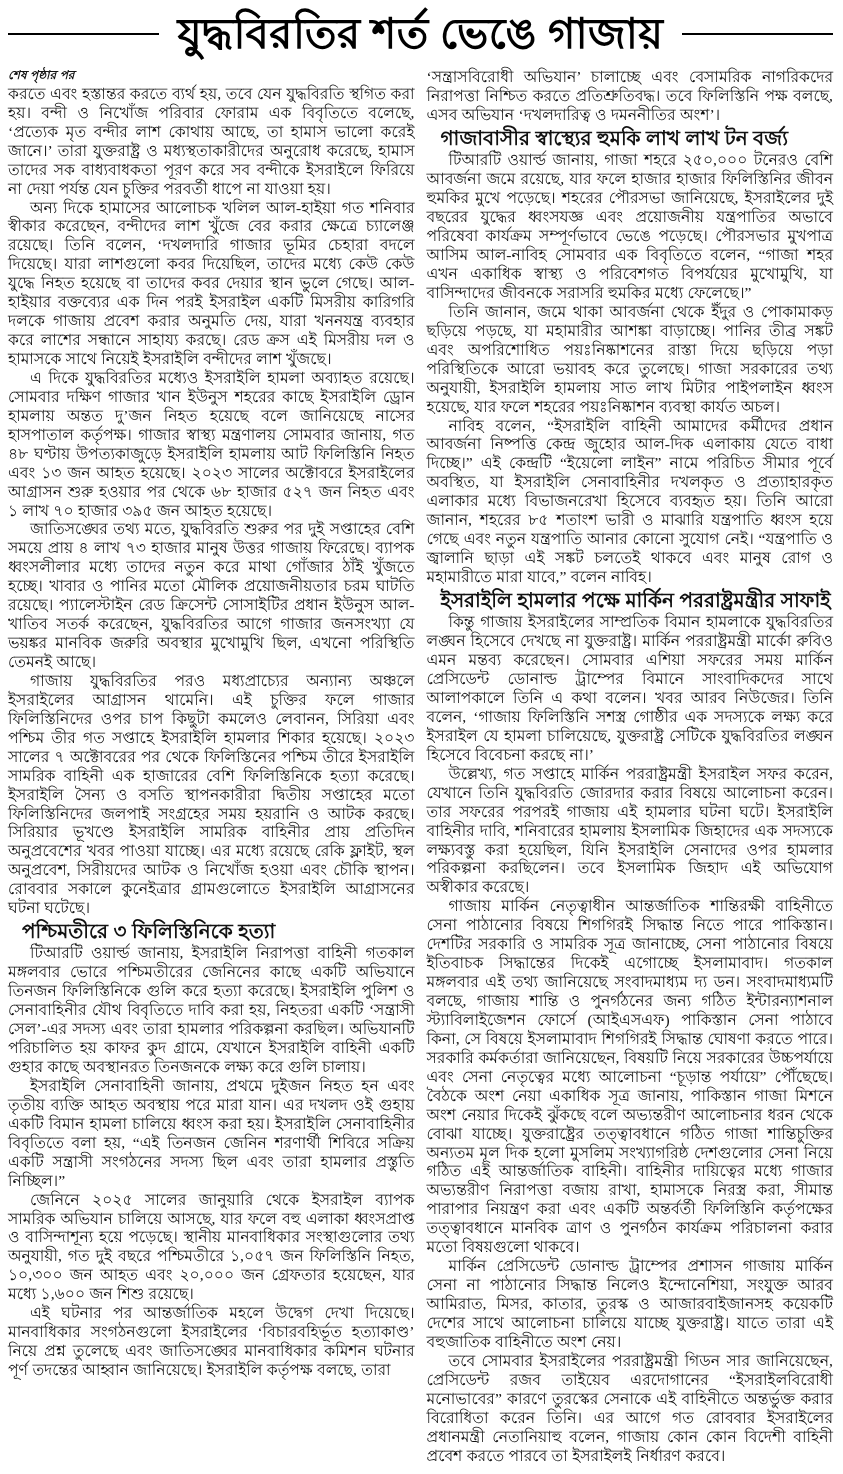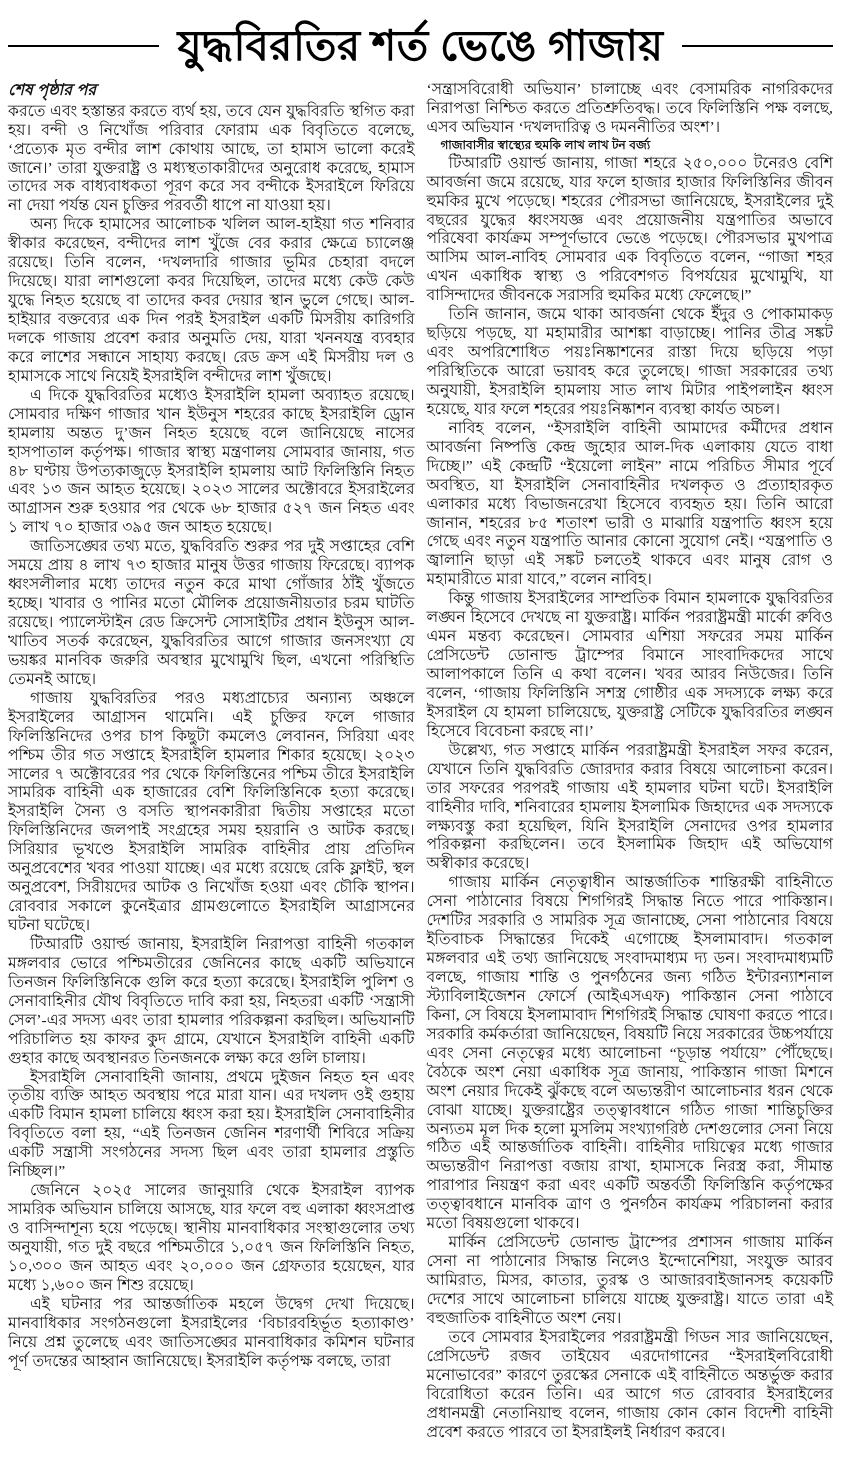--- a/index.html
+++ b/index.html
@@ -14,21 +14,21 @@
     background: #ffffff;
     box-sizing: border-box;
     padding: 10px 10px 14px 8px;
     font-family: "Liberation Serif", "DejaVu Serif", serif;
     color: #121212;
   }
   .masthead {
     display: flex;
     align-items: center;
     gap: 18px;
-    margin: 12px 0 4px 0;
+    margin: 0 0 4px 0;
   }
   .masthead .rule {
     flex: 1 1 auto;
     height: 2px;
     background: #000;
     border-top: 1px solid #000;
     box-sizing: border-box;
   }
   .headline {
     margin: 0;
@@ -48,33 +48,33 @@
     flex: 1 1 0;
     text-align: justify;
     font-size: 15.6px;
     line-height: 1.215;
     word-spacing: 0.5px;
   }
   .continuation {
     margin: 0 0 2px 0;
     font-weight: bold;
     font-style: italic;
-    font-size: 16px;
+    font-size: 12px;
   }
   .para {
     margin: 0;
     text-indent: 22px;
   }
   .para.noindent {
     text-indent: 0;
   }
   .subhead {
     margin: 1px 0 1px 0;
     font-weight: bold;
-    font-size: 12px;
+    font-size: 20px;
     text-indent: 14px;
     text-align: left;
   }
 </style>
 </head>
 <body>
 
 <div class="page">
 
   <div class="masthead">
@@ -85,33 +85,35 @@
 
   <div class="columns">
     <div class="col">
       <p class="continuation">শেষ পৃষ্ঠার পর</p>
       <div>
           <p class="para noindent">করতে এবং হস্তান্তর করতে ব্যর্থ হয়, তবে যেন যুদ্ধবিরতি স্থগিত করা হয়। বন্দী ও নিখোঁজ পরিবার ফোরাম এক বিবৃতিতে বলেছে, ‘প্রত্যেক মৃত বন্দীর লাশ কোথায় আছে, তা হামাস ভালো করেই জানে।’ তারা যুক্তরাষ্ট্র ও মধ্যস্থতাকারীদের অনুরোধ করেছে, হামাস তাদের সক বাধ্যবাধকতা পূরণ করে সব বন্দীকে ইসরাইলে ফিরিয়ে না দেয়া পর্যন্ত যেন চুক্তির পরবর্তী ধাপে না যাওয়া হয়।</p>
           <p class="para">অন্য দিকে হামাসের আলোচক খলিল আল-হাইয়া গত শনিবার স্বীকার করেছেন, বন্দীদের লাশ খুঁজে বের করার ক্ষেত্রে চ্যালেঞ্জ রয়েছে। তিনি বলেন, ‘দখলদারি গাজার ভূমির চেহারা বদলে দিয়েছে। যারা লাশগুলো কবর দিয়েছিল, তাদের মধ্যে কেউ কেউ যুদ্ধে নিহত হয়েছে বা তাদের কবর দেয়ার স্থান ভুলে গেছে। আল-হাইয়ার বক্তব্যের এক দিন পরই ইসরাইল একটি মিসরীয় কারিগরি দলকে গাজায় প্রবেশ করার অনুমতি দেয়, যারা খননযন্ত্র ব্যবহার করে লাশের সন্ধানে সাহায্য করছে। রেড ক্রস এই মিসরীয় দল ও হামাসকে সাথে নিয়েই ইসরাইলি বন্দীদের লাশ খুঁজছে।</p>
           <p class="para">এ দিকে যুদ্ধবিরতির মধ্যেও ইসরাইলি হামলা অব্যাহত রয়েছে। সোমবার দক্ষিণ গাজার খান ইউনুস শহরের কাছে ইসরাইলি ড্রোন হামলায় অন্তত দু’জন নিহত হয়েছে বলে জানিয়েছে নাসের হাসপাতাল কর্তৃপক্ষ। গাজার স্বাস্থ্য মন্ত্রণালয় সোমবার জানায়, গত ৪৮ ঘণ্টায় উপত্যকাজুড়ে ইসরাইলি হামলায় আট ফিলিস্তিনি নিহত এবং ১৩ জন আহত হয়েছে। ২০২৩ সালের অক্টোবরে ইসরাইলের আগ্রাসন শুরু হওয়ার পর থেকে ৬৮ হাজার ৫২৭ জন নিহত এবং ১ লাখ ৭০ হাজার ৩৯৫ জন আহত হয়েছে।</p>
           <p class="para">জাতিসঙ্ঘের তথ্য মতে, যুদ্ধবিরতি শুরুর পর দুই সপ্তাহের বেশি সময়ে প্রায় ৪ লাখ ৭৩ হাজার মানুষ উত্তর গাজায় ফিরেছে। ব্যাপক ধ্বংসলীলার মধ্যে তাদের নতুন করে মাথা গোঁজার ঠাঁই খুঁজতে হচ্ছে। খাবার ও পানির মতো মৌলিক প্রয়োজনীয়তার চরম ঘাটতি রয়েছে। প্যালেস্টাইন রেড ক্রিসেন্ট সোসাইটির প্রধান ইউনুস আল-খাতিব সতর্ক করেছেন, যুদ্ধবিরতির আগে গাজার জনসংখ্যা যে ভয়ঙ্কর মানবিক জরুরি অবস্থার মুখোমুখি ছিল, এখনো পরিস্থিতি তেমনই আছে।</p>
           <p class="para">গাজায় যুদ্ধবিরতির পরও মধ্যপ্রাচ্যের অন্যান্য অঞ্চলে ইসরাইলের আগ্রাসন থামেনি। এই চুক্তির ফলে গাজার ফিলিস্তিনিদের ওপর চাপ কিছুটা কমলেও লেবানন, সিরিয়া এবং পশ্চিম তীর গত সপ্তাহে ইসরাইলি হামলার শিকার হয়েছে। ২০২৩ সালের ৭ অক্টোবরের পর থেকে ফিলিস্তিনের পশ্চিম তীরে ইসরাইলি সামরিক বাহিনী এক হাজারের বেশি ফিলিস্তিনিকে হত্যা করেছে। ইসরাইলি সৈন্য ও বসতি স্থাপনকারীরা দ্বিতীয় সপ্তাহের মতো ফিলিস্তিনিদের জলপাই সংগ্রহের সময় হয়রানি ও আটক করছে। সিরিয়ার ভূখণ্ডে ইসরাইলি সামরিক বাহিনীর প্রায় প্রতিদিন অনুপ্রবেশের খবর পাওয়া যাচ্ছে। এর মধ্যে রয়েছে রেকি ফ্লাইট, স্থল অনুপ্রবেশ, সিরীয়দের আটক ও নিখোঁজ হওয়া এবং চৌকি স্থাপন। রোববার সকালে কুনেইত্রার গ্রামগুলোতে ইসরাইলি আগ্রাসনের ঘটনা ঘটেছে।</p>
+          <p class="subhead">পশ্চিমতীরে ৩ ফিলিস্তিনিকে হত্যা</p>
           <p class="para">টিআরটি ওয়ার্ল্ড জানায়, ইসরাইলি নিরাপত্তা বাহিনী গতকাল মঙ্গলবার ভোরে পশ্চিমতীরের জেনিনের কাছে একটি অভিযানে তিনজন ফিলিস্তিনিকে গুলি করে হত্যা করেছে। ইসরাইলি পুলিশ ও সেনাবাহিনীর যৌথ বিবৃতিতে দাবি করা হয়, নিহতরা একটি ‘সন্ত্রাসী সেল’-এর সদস্য এবং তারা হামলার পরিকল্পনা করছিল। অভিযানটি পরিচালিত হয় কাফর কুদ গ্রামে, যেখানে ইসরাইলি বাহিনী একটি গুহার কাছে অবস্থানরত তিনজনকে লক্ষ্য করে গুলি চালায়।</p>
           <p class="para">ইসরাইলি সেনাবাহিনী জানায়, প্রথমে দুইজন নিহত হন এবং তৃতীয় ব্যক্তি আহত অবস্থায় পরে মারা যান। এর দখলদ ওই গুহায় একটি বিমান হামলা চালিয়ে ধ্বংস করা হয়। ইসরাইলি সেনাবাহিনীর বিবৃতিতে বলা হয়, “এই তিনজন জেনিন শরণার্থী শিবিরে সক্রিয় একটি সন্ত্রাসী সংগঠনের সদস্য ছিল এবং তারা হামলার প্রস্তুতি নিচ্ছিল।”</p>
           <p class="para">জেনিনে ২০২৫ সালের জানুয়ারি থেকে ইসরাইল ব্যাপক সামরিক অভিযান চালিয়ে আসছে, যার ফলে বহু এলাকা ধ্বংসপ্রাপ্ত ও বাসিন্দাশূন্য হয়ে পড়েছে। স্থানীয় মানবাধিকার সংস্থাগুলোর তথ্য অনুযায়ী, গত দুই বছরে পশ্চিমতীরে ১,০৫৭ জন ফিলিস্তিনি নিহত, ১০,৩০০ জন আহত এবং ২০,০০০ জন গ্রেফতার হয়েছেন, যার মধ্যে ১,৬০০ জন শিশু রয়েছে।</p>
           <p class="para">এই ঘটনার পর আন্তর্জাতিক মহলে উদ্বেগ দেখা দিয়েছে। মানবাধিকার সংগঠনগুলো ইসরাইলের ‘বিচারবহির্ভূত হত্যাকাণ্ড’ নিয়ে প্রশ্ন তুলেছে এবং জাতিসঙ্ঘের মানবাধিকার কমিশন ঘটনার পূর্ণ তদন্তের আহ্বান জানিয়েছে। ইসরাইলি কর্তৃপক্ষ বলছে, তারা</p>
         </div>
     </div>
     <div class="col">
       <div>
           <p class="para noindent">‘সন্ত্রাসবিরোধী অভিযান’ চালাচ্ছে এবং বেসামরিক নাগরিকদের নিরাপত্তা নিশ্চিত করতে প্রতিশ্রুতিবদ্ধ। তবে ফিলিস্তিনি পক্ষ বলছে, এসব অভিযান ‘দখলদারিত্ব ও দমননীতির অংশ’।</p>
           <p class="subhead">গাজাবাসীর স্বাস্থ্যের হুমকি লাখ লাখ টন বর্জ্য</p>
           <p class="para">টিআরটি ওয়ার্ল্ড জানায়, গাজা শহরে ২৫০,০০০ টনেরও বেশি আবর্জনা জমে রয়েছে, যার ফলে হাজার হাজার ফিলিস্তিনির জীবন হুমকির মুখে পড়েছে। শহরের পৌরসভা জানিয়েছে, ইসরাইলের দুই বছরের যুদ্ধের ধ্বংসযজ্ঞ এবং প্রয়োজনীয় যন্ত্রপাতির অভাবে পরিষেবা কার্যক্রম সম্পূর্ণভাবে ভেঙে পড়েছে। পৌরসভার মুখপাত্র আসিম আল-নাবিহ সোমবার এক বিবৃতিতে বলেন, “গাজা শহর এখন একাধিক স্বাস্থ্য ও পরিবেশগত বিপর্যয়ের মুখোমুখি, যা বাসিন্দাদের জীবনকে সরাসরি হুমকির মধ্যে ফেলেছে।”</p>
           <p class="para">তিনি জানান, জমে থাকা আবর্জনা থেকে ইঁদুর ও পোকামাকড় ছড়িয়ে পড়ছে, যা মহামারীর আশঙ্কা বাড়াচ্ছে। পানির তীব্র সঙ্কট এবং অপরিশোধিত পয়ঃনিষ্কাশনের রাস্তা দিয়ে ছড়িয়ে পড়া পরিস্থিতিকে আরো ভয়াবহ করে তুলেছে। গাজা সরকারের তথ্য অনুযায়ী, ইসরাইলি হামলায় সাত লাখ মিটার পাইপলাইন ধ্বংস হয়েছে, যার ফলে শহরের পয়ঃনিষ্কাশন ব্যবস্থা কার্যত অচল।</p>
           <p class="para">নাবিহ বলেন, “ইসরাইলি বাহিনী আমাদের কর্মীদের প্রধান আবর্জনা নিষ্পত্তি কেন্দ্র জুহোর আল-দিক এলাকায় যেতে বাধা দিচ্ছে।” এই কেন্দ্রটি “ইয়েলো লাইন” নামে পরিচিত সীমার পূর্বে অবস্থিত, যা ইসরাইলি সেনাবাহিনীর দখলকৃত ও প্রত্যাহারকৃত এলাকার মধ্যে বিভাজনরেখা হিসেবে ব্যবহৃত হয়। তিনি আরো জানান, শহরের ৮৫ শতাংশ ভারী ও মাঝারি যন্ত্রপাতি ধ্বংস হয়ে গেছে এবং নতুন যন্ত্রপাতি আনার কোনো সুযোগ নেই। “যন্ত্রপাতি ও জ্বালানি ছাড়া এই সঙ্কট চলতেই থাকবে এবং মানুষ রোগ ও মহামারীতে মারা যাবে,” বলেন নাবিহ।</p>
+          <p class="subhead">ইসরাইলি হামলার পক্ষে মার্কিন পররাষ্ট্রমন্ত্রীর সাফাই</p>
           <p class="para">কিন্তু গাজায় ইসরাইলের সাম্প্রতিক বিমান হামলাকে যুদ্ধবিরতির লঙ্ঘন হিসেবে দেখছে না যুক্তরাষ্ট্র। মার্কিন পররাষ্ট্রমন্ত্রী মার্কো রুবিও এমন মন্তব্য করেছেন। সোমবার এশিয়া সফরের সময় মার্কিন প্রেসিডেন্ট ডোনাল্ড ট্রাম্পের বিমানে সাংবাদিকদের সাথে আলাপকালে তিনি এ কথা বলেন। খবর আরব নিউজের। তিনি বলেন, ‘গাজায় ফিলিস্তিনি সশস্ত্র গোষ্ঠীর এক সদস্যকে লক্ষ্য করে ইসরাইল যে হামলা চালিয়েছে, যুক্তরাষ্ট্র সেটিকে যুদ্ধবিরতির লঙ্ঘন হিসেবে বিবেচনা করছে না।’</p>
           <p class="para">উল্লেখ্য, গত সপ্তাহে মার্কিন পররাষ্ট্রমন্ত্রী ইসরাইল সফর করেন, যেখানে তিনি যুদ্ধবিরতি জোরদার করার বিষয়ে আলোচনা করেন। তার সফরের পরপরই গাজায় এই হামলার ঘটনা ঘটে। ইসরাইলি বাহিনীর দাবি, শনিবারের হামলায় ইসলামিক জিহাদের এক সদস্যকে লক্ষ্যবস্তু করা হয়েছিল, যিনি ইসরাইলি সেনাদের ওপর হামলার পরিকল্পনা করছিলেন। তবে ইসলামিক জিহাদ এই অভিযোগ অস্বীকার করেছে।</p>
           <p class="para">গাজায় মার্কিন নেতৃত্বাধীন আন্তর্জাতিক শান্তিরক্ষী বাহিনীতে সেনা পাঠানোর বিষয়ে শিগগিরই সিদ্ধান্ত নিতে পারে পাকিস্তান। দেশটির সরকারি ও সামরিক সূত্র জানাচ্ছে, সেনা পাঠানোর বিষয়ে ইতিবাচক সিদ্ধান্তের দিকেই এগোচ্ছে ইসলামাবাদ। গতকাল মঙ্গলবার এই তথ্য জানিয়েছে সংবাদমাধ্যম দ্য ডন। সংবাদমাধ্যমটি বলছে, গাজায় শান্তি ও পুনর্গঠনের জন্য গঠিত ইন্টারন্যাশনাল স্ট্যাবিলাইজেশন ফোর্সে (আইএসএফ) পাকিস্তান সেনা পাঠাবে কিনা, সে বিষয়ে ইসলামাবাদ শিগগিরই সিদ্ধান্ত ঘোষণা করতে পারে। সরকারি কর্মকর্তারা জানিয়েছেন, বিষয়টি নিয়ে সরকারের উচ্চপর্যায়ে এবং সেনা নেতৃত্বের মধ্যে আলোচনা “চূড়ান্ত পর্যায়ে” পৌঁছেছে। বৈঠকে অংশ নেয়া একাধিক সূত্র জানায়, পাকিস্তান গাজা মিশনে অংশ নেয়ার দিকেই ঝুঁকছে বলে অভ্যন্তরীণ আলোচনার ধরন থেকে বোঝা যাচ্ছে। যুক্তরাষ্ট্রের তত্ত্বাবধানে গঠিত গাজা শান্তিচুক্তির অন্যতম মূল দিক হলো মুসলিম সংখ্যাগরিষ্ঠ দেশগুলোর সেনা নিয়ে গঠিত এই আন্তর্জাতিক বাহিনী। বাহিনীর দায়িত্বের মধ্যে গাজার অভ্যন্তরীণ নিরাপত্তা বজায় রাখা, হামাসকে নিরস্ত্র করা, সীমান্ত পারাপার নিয়ন্ত্রণ করা এবং একটি অন্তর্বর্তী ফিলিস্তিনি কর্তৃপক্ষের তত্ত্বাবধানে মানবিক ত্রাণ ও পুনর্গঠন কার্যক্রম পরিচালনা করার মতো বিষয়গুলো থাকবে।</p>
           <p class="para">মার্কিন প্রেসিডেন্ট ডোনাল্ড ট্রাম্পের প্রশাসন গাজায় মার্কিন সেনা না পাঠানোর সিদ্ধান্ত নিলেও ইন্দোনেশিয়া, সংযুক্ত আরব আমিরাত, মিসর, কাতার, তুরস্ক ও আজারবাইজানসহ কয়েকটি দেশের সাথে আলোচনা চালিয়ে যাচ্ছে যুক্তরাষ্ট্র। যাতে তারা এই বহুজাতিক বাহিনীতে অংশ নেয়।</p>
           <p class="para">তবে সোমবার ইসরাইলের পররাষ্ট্রমন্ত্রী গিডন সার জানিয়েছেন, প্রেসিডেন্ট রজব তাইয়েব এরদোগানের “ইসরাইলবিরোধী মনোভাবের” কারণে তুরস্কের সেনাকে এই বাহিনীতে অন্তর্ভুক্ত করার বিরোধিতা করেন তিনি। এর আগে গত রোববার ইসরাইলের প্রধানমন্ত্রী নেতানিয়াহু বলেন, গাজায় কোন কোন বিদেশী বাহিনী প্রবেশ করতে পারবে তা ইসরাইলই নির্ধারণ করবে।</p>
         </div>
     </div>
   </div>
 
 </div>

